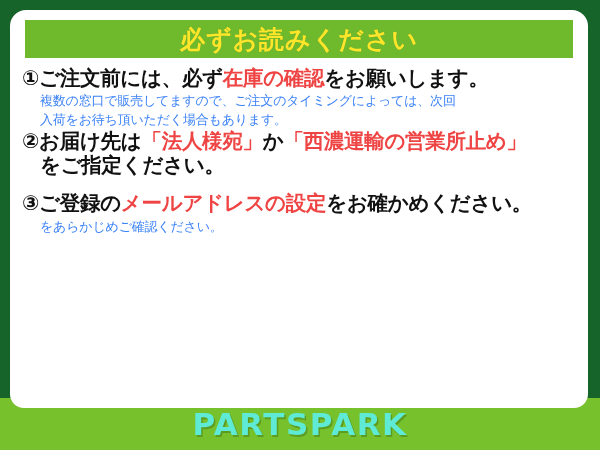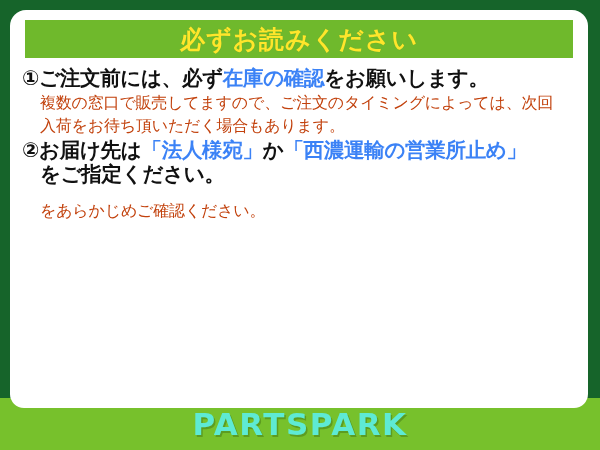--- a/index.html
+++ b/index.html
@@ -84,26 +84,26 @@
   .item-heading {
     font-size: 20.5px;
     font-weight: bold;
     color: #111111;
     line-height: 1.18;
     letter-spacing: -0.3px;
     white-space: nowrap;
   }
 
   .item-heading .hl {
-    color: #3b82f6;
+    color: #ef4444;
   }
 
   .item-body {
-    font-size: 16px;
-    color: #c2410c;
+    font-size: 13px;
+    color: #3b82f6;
     line-height: 1.42;
     margin: 2px 0 0 18px;
     letter-spacing: -0.2px;
     white-space: nowrap;
   }
 
   .item-body div {
     white-space: nowrap;
   }
 
@@ -162,20 +162,23 @@
       </div>
 
       <div class="item" id="item-2">
         <div class="item-heading">
           <span>②お届け先は</span><span class="hl">「法人様宛」</span><span>か</span><span class="hl">「西濃運輸の営業所止め」</span>
         </div>
         <div class="item-heading heading-line-2">をご指定ください。</div>
       </div>
 
       <div class="item" id="item-3">
+        <div class="item-heading">
+          <span>③ご登録の</span><span class="hl">メールアドレスの設定</span><span>をお確かめください。</span>
+        </div>
         <div class="item-body">
           <div>をあらかじめご確認ください。</div>
         </div>
       </div>
 
     </div>
   </div>
 
   <div class="logo-wrap">
     <div class="logo-text">PARTSPARK</div>

